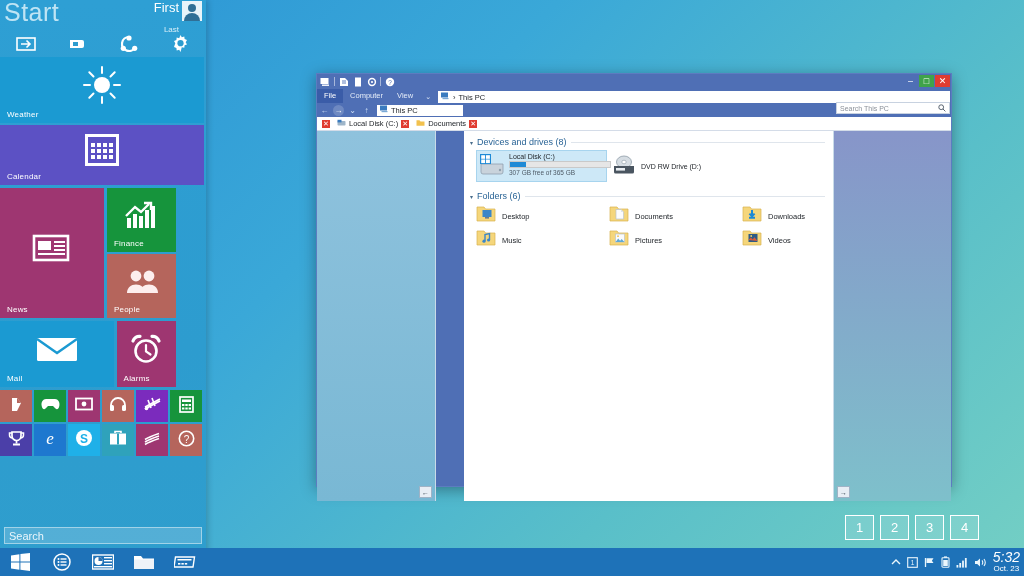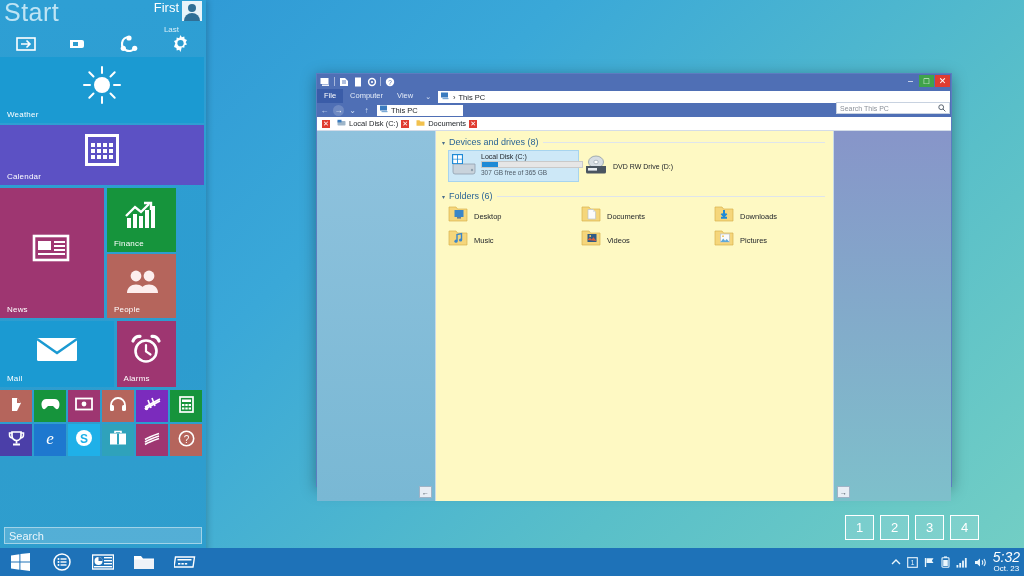--- a/index.html
+++ b/index.html
@@ -124,21 +124,21 @@
   #searchbox .sq{margin-left:auto;margin-right:3px;color:#4a5663;}
   #body-area{display:flex;height:370px;}
   #navpane{
     width:118px;background:linear-gradient(180deg,#8fc2dd 0%,#79b8d4 100%);position:relative;
     border-right:1px solid #c9dbe8;
   }
   #navpane-collapse{
     position:absolute;right:3px;bottom:3px;width:11px;height:10px;background:#e8eef5;border:1px solid #9fb3c6;
     display:flex;align-items:center;justify-content:center;font-size:7px;color:#33404d;
   }
-  #content{flex:1;background:#fef9c3;padding:4px 0 0 4px;overflow:hidden;}
+  #content{flex:1;background:#ffffff;padding:4px 0 0 4px;overflow:hidden;margin-left:28px;}
   #detailspane{
     width:117px;background:linear-gradient(180deg,#8795c9 0%,#7ec0cb 100%);position:relative;
     border-left:1px solid #c9dbe8;
   }
   #detailspane-expand{
     position:absolute;left:3px;bottom:3px;width:11px;height:10px;background:#e8eef5;border:1px solid #9fb3c6;
     display:flex;align-items:center;justify-content:center;font-size:7px;color:#33404d;
   }
   .section-head{display:flex;align-items:center;gap:4px;margin:2px 0 3px 2px;}
   .section-head .caret{color:#4a6d8c;font-size:6px;}
@@ -609,35 +609,35 @@
               <path d="M9 12V5.5l4.5-1V11" stroke="#3a86c8" stroke-width="1.4" fill="none"></path>
                 <circle cx="8" cy="12.2" r="1.6" fill="#3a86c8"></circle>
                 <circle cx="12.6" cy="11" r="1.6" fill="#3a86c8"></circle>
               </svg></span>
           <span class="folder-name">Music</span>
         </div>
         <div class="folder-item">
           <span>
             <svg width="20" height="18" viewBox="0 0 20 18">
                 <path d="M1 2h7l1.6 2H19v12H1z" fill="#f5d67b" stroke="#d9b14e" stroke-width="0.7"></path>
+              <rect x="6.5" y="5" width="9" height="8" fill="#fbfbfb" stroke="#b9c3cc" stroke-width="0.7"></rect>
+              <path d="M6.6 12.9l2.6-3.4 1.9 2.2 1.6-1.6 2.7 2.8z" fill="#5fa9d8"></path>
+                <circle cx="9" cy="7.2" r="0.9" fill="#f0c04a"></circle>
+              </svg></span>
+          <span class="folder-name">Pictures</span>
+        </div>
+        <div class="folder-item">
+          <span>
+            <svg width="20" height="18" viewBox="0 0 20 18">
+                <path d="M1 2h7l1.6 2H19v12H1z" fill="#f5d67b" stroke="#d9b14e" stroke-width="0.7"></path>
               <rect x="6.5" y="5" width="9" height="8" fill="#2f5b86"></rect>
                 <path d="M6.5 11l2.4-2.6 1.8 2 1.7-2.2 3.1 3.8z" fill="#d95b3a"></path>
                 <circle cx="9.2" cy="7" r="0.9" fill="#f4d06a"></circle>
               </svg></span>
           <span class="folder-name">Videos</span>
-        </div>
-        <div class="folder-item">
-          <span>
-            <svg width="20" height="18" viewBox="0 0 20 18">
-                <path d="M1 2h7l1.6 2H19v12H1z" fill="#f5d67b" stroke="#d9b14e" stroke-width="0.7"></path>
-              <rect x="6.5" y="5" width="9" height="8" fill="#fbfbfb" stroke="#b9c3cc" stroke-width="0.7"></rect>
-              <path d="M6.6 12.9l2.6-3.4 1.9 2.2 1.6-1.6 2.7 2.8z" fill="#5fa9d8"></path>
-                <circle cx="9" cy="7.2" r="0.9" fill="#f0c04a"></circle>
-              </svg></span>
-          <span class="folder-name">Pictures</span>
         </div>
       </div>
     </div>
 
     <div id="detailspane">
       <div id="detailspane-expand">→</div>
     </div>
   </div>
 </div>
 

